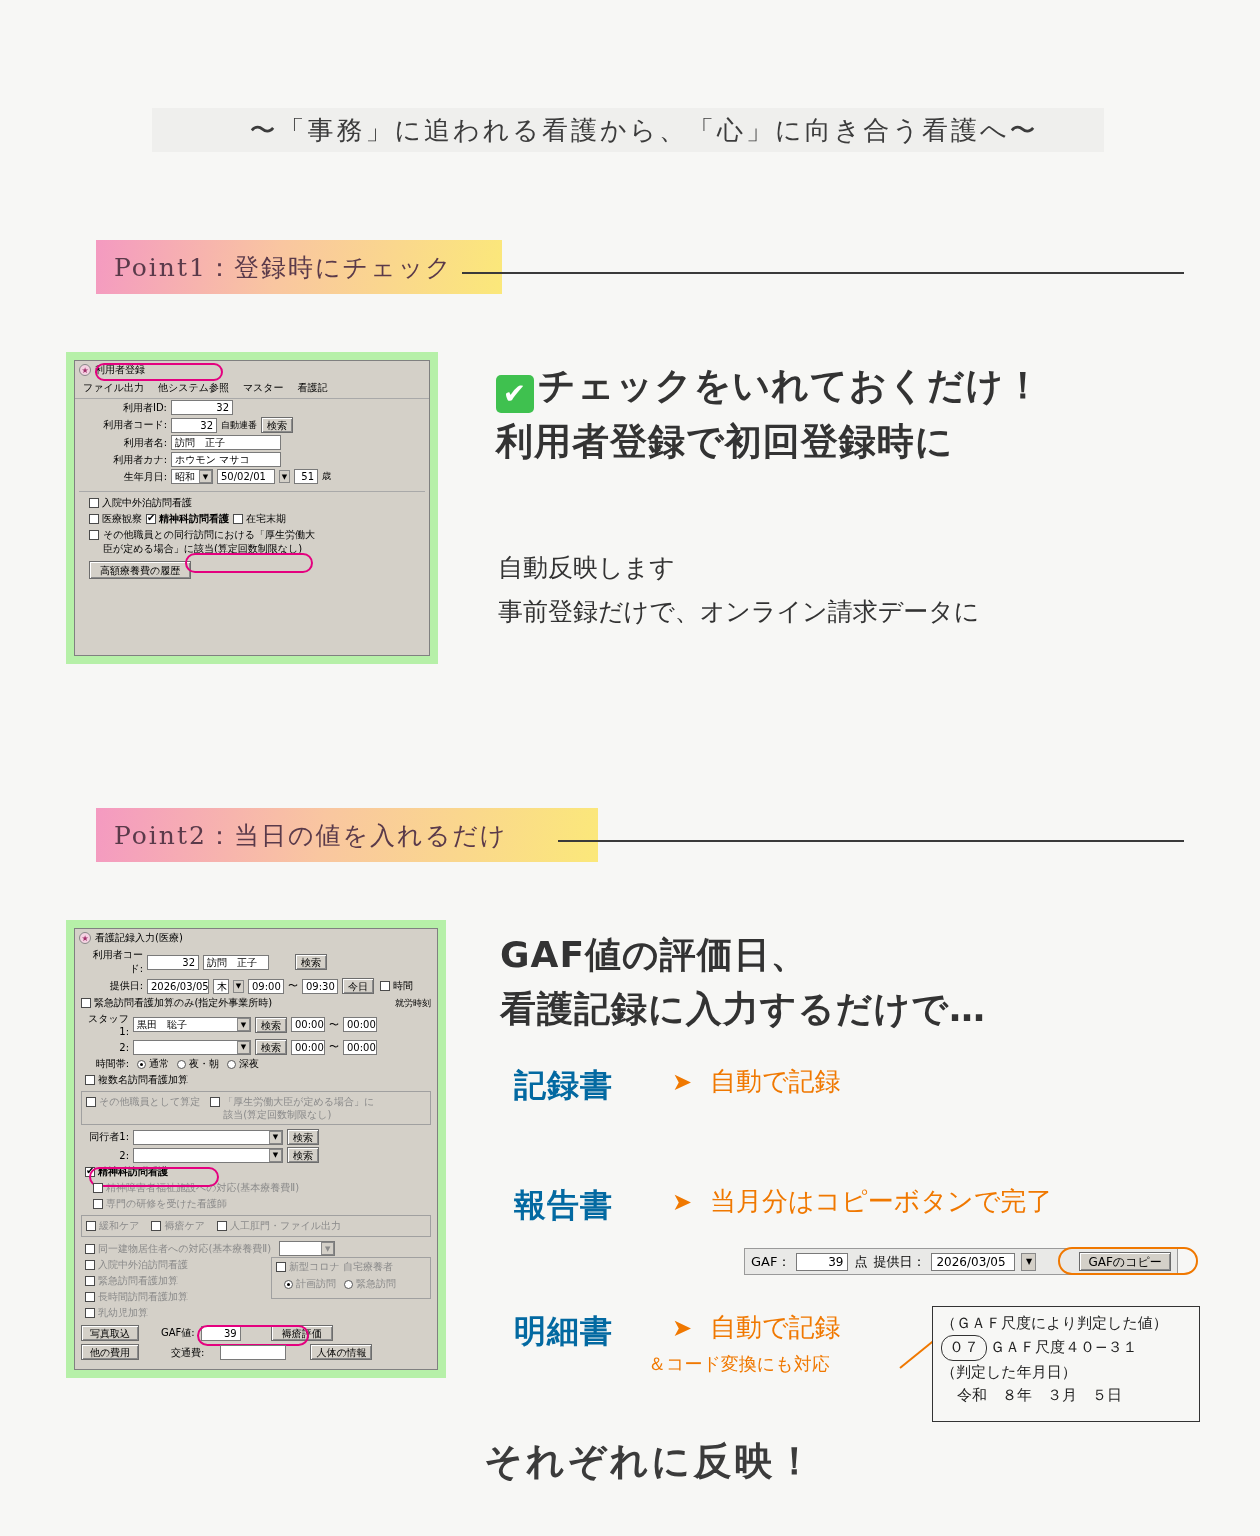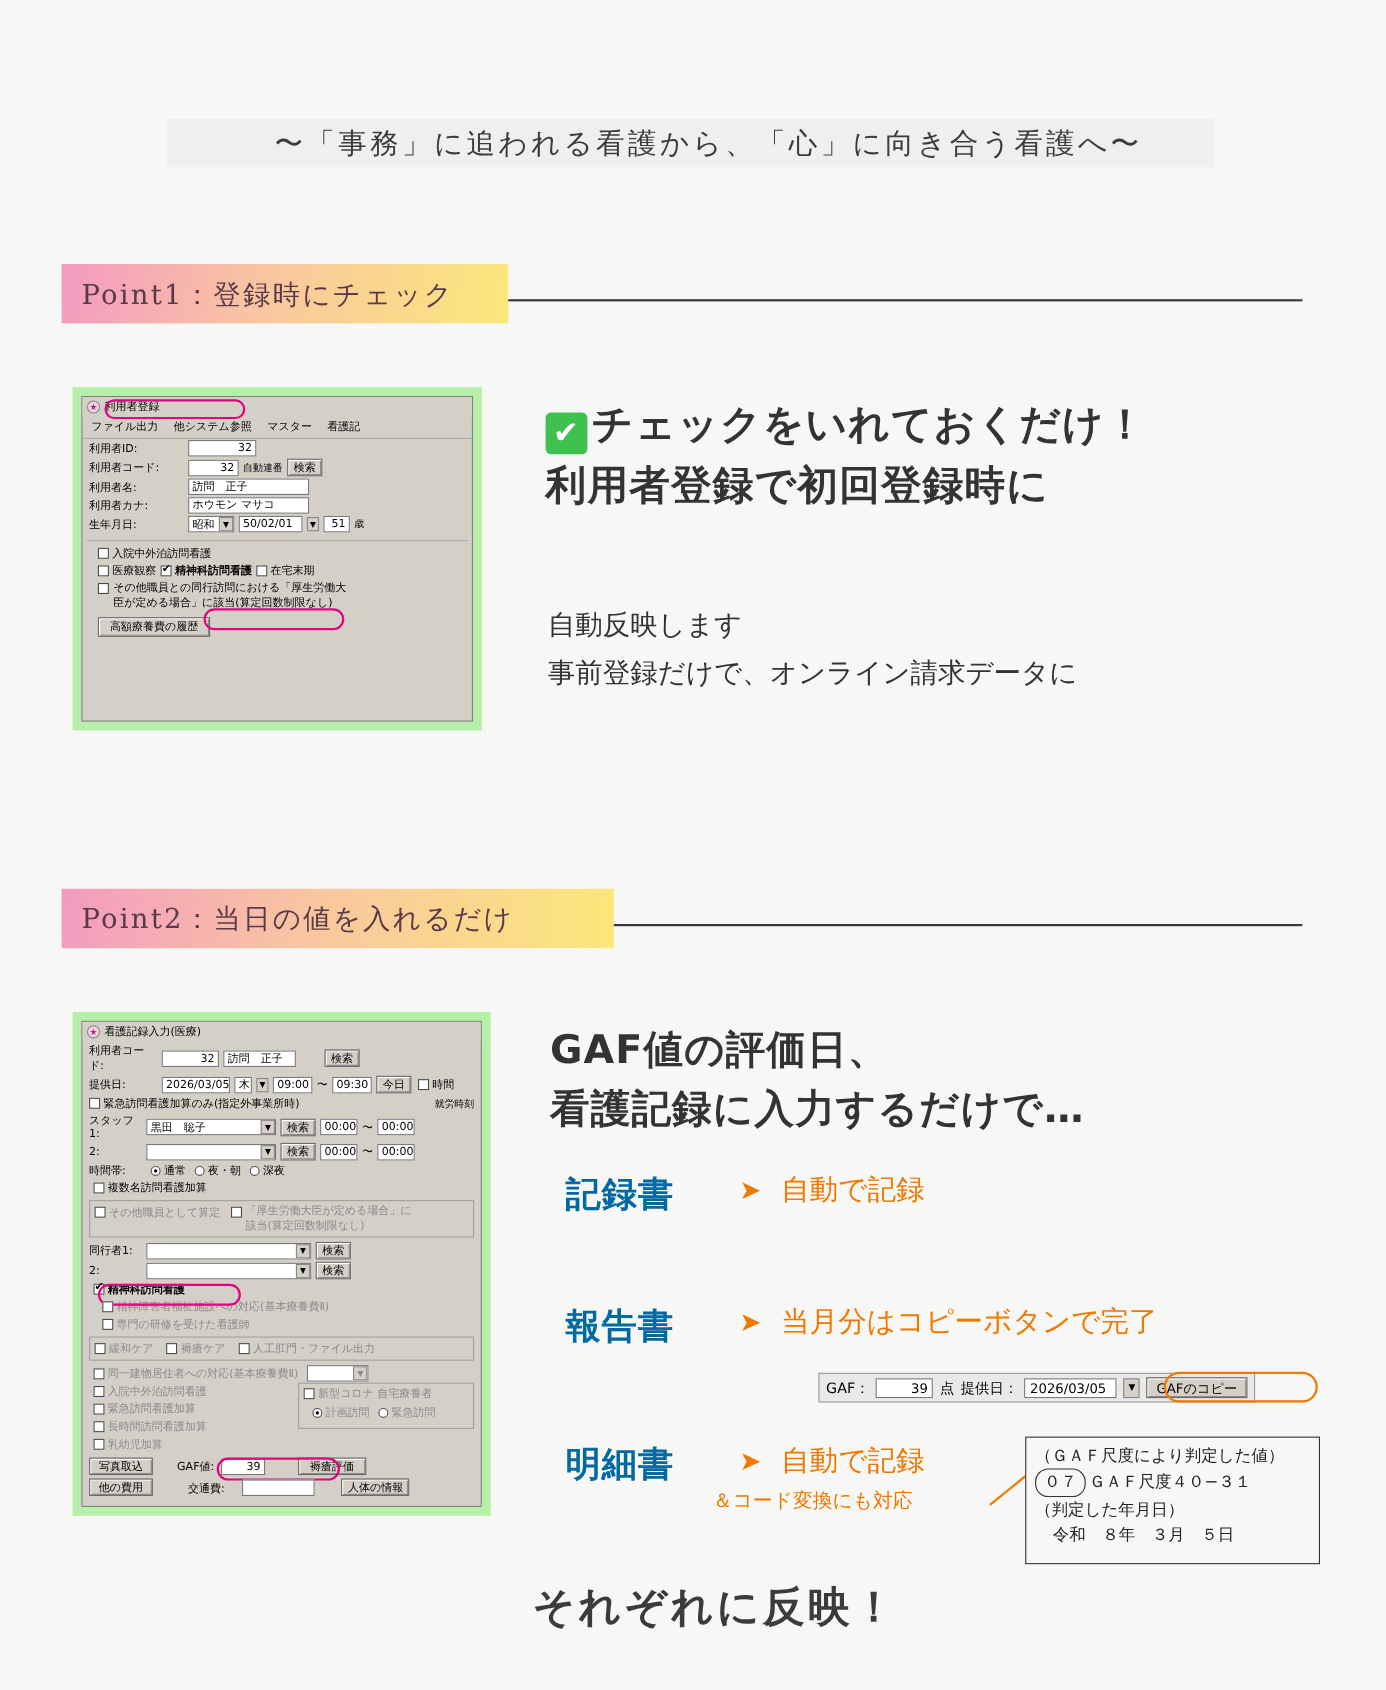--- a/index.html
+++ b/index.html
@@ -31,20 +31,21 @@
   
   .point-banner {
     position: absolute;
     height: 54px;
     display: flex; align-items: center;
     padding-left: 18px;
     color: #5a3a4a;
     font-family: "DejaVu Serif", serif;
     letter-spacing: 2px;
     font-size: 25px;
+    margin-left: 40px;
   }
   .point1 {
     left: 56px; top: 240px; width: 406px;
     background: linear-gradient(100deg, #f49ac1 0%, #f9c6a0 45%, #fbe87a 100%);
   }
   .point2 {
     left: 56px; top: 808px; width: 502px;
     background: linear-gradient(100deg, #f49ac1 0%, #f9c6a0 45%, #fbe87a 100%);
   }
   .point-rule {
@@ -93,21 +94,21 @@
     display: flex; gap: 14px;
     padding: 2px 8px 3px 8px;
     border-bottom: 1px solid #a9a9a9;
     font-size: 10px;
   }
   .frm-row {
     display: flex; align-items: center; gap: 4px;
     padding: 1px 6px;
     font-size: 10px;
   }
-  .lbl { text-align: left; }
+  .lbl { text-align: right; }
   .fld {
     background: #fff; border: 1px solid #7a7a7a;
     height: 15px; line-height: 14px;
     padding: 0 3px; font-size: 10px;
     display: inline-block; overflow: hidden; white-space: nowrap;
   }
   .fld.num { text-align: right; }
   .btn {
     background: #d4d0c8;
     border: 1px solid #6d6d6d;
@@ -216,21 +217,21 @@
     padding: 3px 6px; font-size: 13px;
     font-family: "DejaVu Sans", sans-serif;
   }
   .gaf-strip .fldw {
     background:#fff;border:1px solid #7a7a7a;min-width:52px;text-align:right;
     padding:0 4px;height:18px;line-height:17px;font-size:12px;
   }
   .gaf-copy-btn {
     background:#d4d0c8;border:1px solid #6a6a6a;
     box-shadow: inset 1px 1px 0 #fff, inset -1px -1px 0 #8a8a8a;
-    padding:1px 8px;height:19px;line-height:16px;font-size:12px;
+    padding:1px 8px;height:19px;line-height:16px;font-size:12px;margin-left:37px;
   }
   .orange-oval {
     position:absolute; border:2px solid #f07800; border-radius:14px;
     pointer-events:none;
   }
 
   
   .meisai-box {
     position: absolute; left: 932px; top: 1306px;
     width: 268px; height: 116px;

